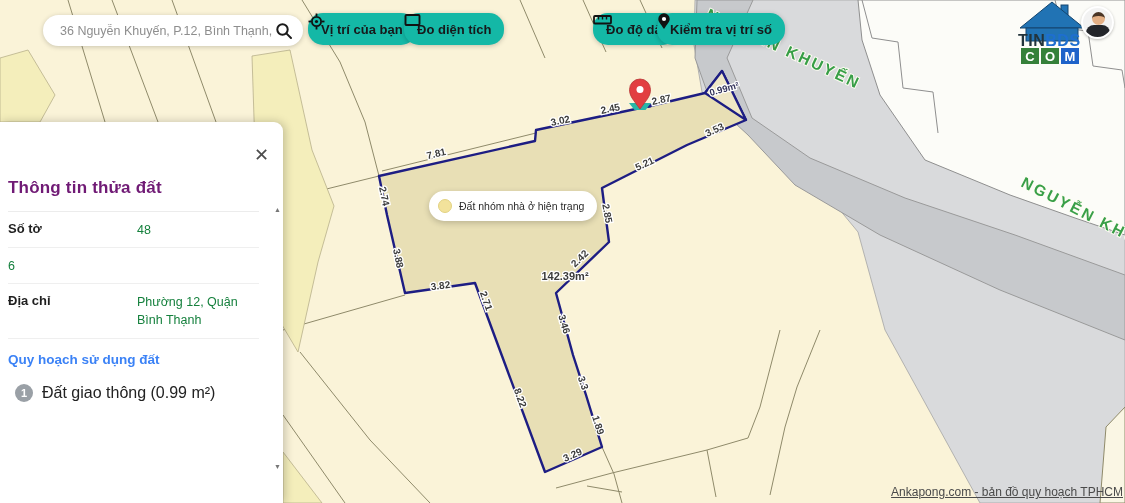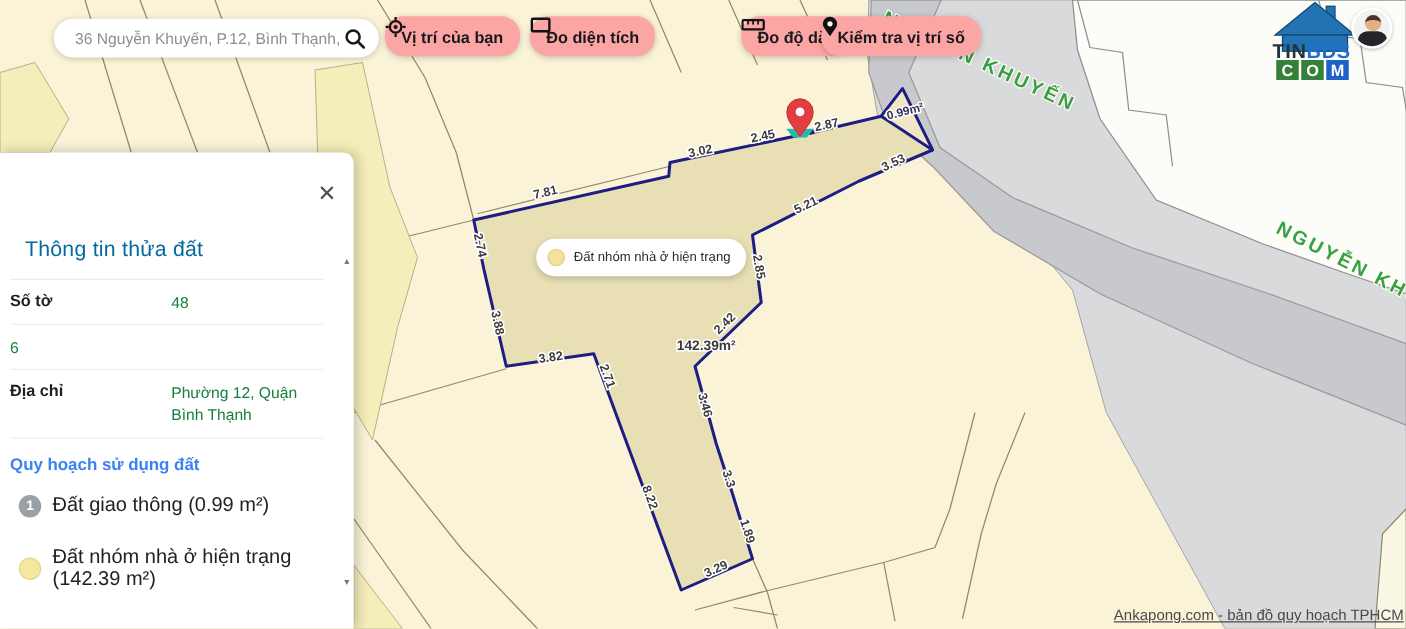--- a/index.html
+++ b/index.html
@@ -6,21 +6,21 @@
   *{box-sizing:border-box;font-family:"Liberation Sans","DejaVu Sans",sans-serif;}
   .stage{position:relative;width:1125px;height:503px;overflow:hidden;background:#faf3d8;}
   svg{position:absolute;left:0;top:0;}
 
   
   .mlabel{font-size:10px;font-weight:bold;fill:#3c3c3c;stroke:#fff;stroke-width:2.6px;paint-order:stroke;text-anchor:middle;}
   .alabel{font-weight:bold;stroke:#fff;stroke-width:2.4px;paint-order:stroke;text-anchor:middle;}
   .slabel{font-size:15.5px;font-weight:bold;letter-spacing:2.5px;fill:#2f9b3f;stroke:#fdfdf2;stroke-width:2px;paint-order:stroke;opacity:.95;}
 
   
-  .pillbtn{position:absolute;top:13px;height:29px;background:#fca5a5;border:none;border-radius:15px;
+  .pillbtn{position:absolute;top:13px;height:29px;background:#14b8a6;border:none;border-radius:15px;
     display:flex;align-items:center;gap:7px;padding:16px 13px;font-size:13px;font-weight:bold;color:#17181a;
     box-shadow:0 1px 5px rgba(0,0,0,.22);cursor:pointer;white-space:nowrap;}
   .searchbar{position:absolute;left:43px;top:15px;width:260px;height:31px;background:#fff;border-radius:16px;
     box-shadow:0 1px 5px rgba(0,0,0,.2);display:flex;align-items:center;padding:0 10px 0 15px;}
   .searchbar input{flex:1;border:none;outline:none;font-size:12.5px;color:#8e8e8e;background:transparent;min-width:0;}
   .searchbar svg{position:static;flex:0 0 auto;}
 
   
   .brand{position:absolute;left:1013px;top:1px;width:80px;height:64px;}
   .avatar{position:absolute;left:1081px;top:6px;width:33px;height:33px;border-radius:50%;background:#f2f2f2;
@@ -31,21 +31,21 @@
   
   .map-pill{position:absolute;left:429px;top:191px;height:30px;background:#fff;border-radius:15px;
     display:flex;align-items:center;gap:7px;padding:0 13px 0 9px;box-shadow:0 2px 6px rgba(0,0,0,.2);
     font-size:10.5px;font-weight:normal;color:#2b2b2b;white-space:nowrap;}
   .map-pill .dot{width:14px;height:14px;border-radius:50%;background:#f2e29b;border:1px solid #e2d282;}
 
   
   .panel{position:absolute;left:0;top:122px;width:283px;height:381px;background:#fff;border-radius:0 9px 0 0;
     box-shadow:2px 0 10px rgba(0,0,0,.22);padding:56px 14px 0 8px;}
   .panel .close{position:absolute;top:20px;right:10px;border:none;background:none;font-size:18px;color:#4d4d4d;cursor:pointer;line-height:1;padding:4px;}
-  .panel h2{margin:12px;font-size:17px;font-weight:normal;color:#0369a1;letter-spacing:.2px;}
+  .panel h2{margin:0;font-size:17px;font-weight:bold;color:#701a75;letter-spacing:.2px;}
   .tdiv{height:1px;background:#ececec;margin:13px 10px 0 0;}
   .row{display:flex;min-height:36px;padding:9px 0 8px;border-bottom:1px solid #efefef;margin-right:10px;}
   .row .lbl{width:129px;font-size:13px;font-weight:bold;color:#1f1f1f;flex:0 0 auto;}
   .row .val{width:132px;font-size:12.5px;color:#15803d;line-height:1.45;}
   .section{margin:13px 0 0;font-size:13.5px;font-weight:bold;color:#3b82f6;}
   .legend{margin-top:17px;}
   .litem{display:flex;align-items:center;gap:9px;margin-bottom:23px;margin-left:7px;}
   .badge{width:18px;height:18px;border-radius:50%;background:#9aa0a6;color:#fff;font-size:11px;font-weight:bold;
     display:flex;align-items:center;justify-content:center;flex:0 0 auto;}
   .badge.yellow{background:#f5e7a2;border:1px solid #e7d78c;}
@@ -154,21 +154,21 @@
       <circle cx="8.5" cy="8.5" r="4.6" fill="none" stroke="#111" stroke-width="1.8"></circle>
       <circle cx="8.5" cy="8.5" r="1.6" fill="#111"></circle>
       <line x1="8.5" y1="0.5" x2="8.5" y2="3" stroke="#111" stroke-width="1.8"></line>
       <line x1="8.5" y1="14" x2="8.5" y2="16.5" stroke="#111" stroke-width="1.8"></line>
       <line x1="0.5" y1="8.5" x2="3" y2="8.5" stroke="#111" stroke-width="1.8"></line>
       <line x1="14" y1="8.5" x2="16.5" y2="8.5" stroke="#111" stroke-width="1.8"></line>
     </svg>
     <span>Vị trí của bạn</span>
   </button>
 
-  <button class="pillbtn" style="left:424px;">
+  <button class="pillbtn" style="left:404px;">
     <svg width="17" height="14" viewBox="0 0 17 14">
       <rect x="1.5" y="2" width="14" height="10" fill="none" stroke="#111" stroke-width="1.9" rx="1"></rect>
     </svg>
     <span>Đo diện tích</span>
   </button>
 
   <button class="pillbtn" style="left:593px;align-items:center;">
     <svg width="19" height="13" viewBox="0 0 19 13">
       <rect x="1" y="3" width="17" height="7.5" fill="none" stroke="#111" stroke-width="1.8" rx="1"></rect>
       <line x1="5.5" y1="3.5" x2="5.5" y2="6.5" stroke="#111" stroke-width="1.4"></line>
@@ -227,24 +227,20 @@
       <div class="val">Phường 12, Quận Bình Thạnh</div>
     </div>
 
     <div class="section">Quy hoạch sử dụng đất</div>
 
     <div class="legend">
       <div class="litem">
         <span class="badge">1</span>
         <span class="txt">Đất giao thông (0.99 m²)</span>
       </div>
-      <div class="litem">
-        <span class="badge yellow"></span>
-        <span class="txt">Đất nhóm nhà ở hiện trạng (142.39 m²)</span>
-      </div>
     </div>
 
     <div class="sb up">▲</div>
     <div class="sb dn">▼</div>
   </div>
 
   <div class="credit">Ankapong.com - bản đồ quy hoạch TPHCM</div>
 </div>
 
 </body></html>

